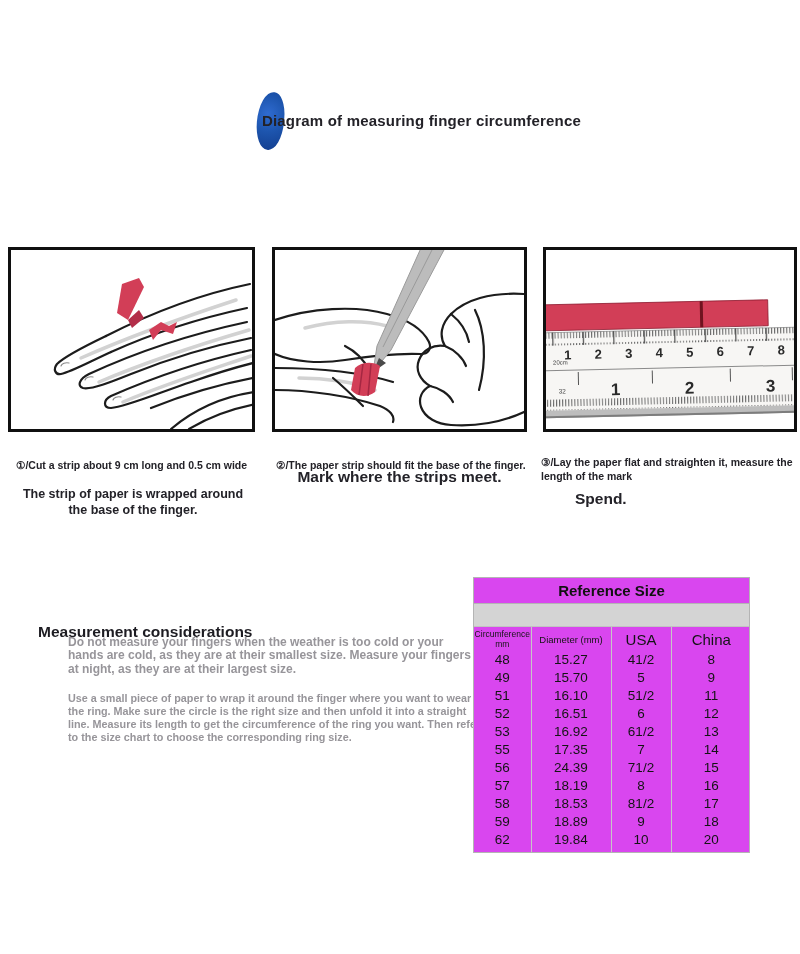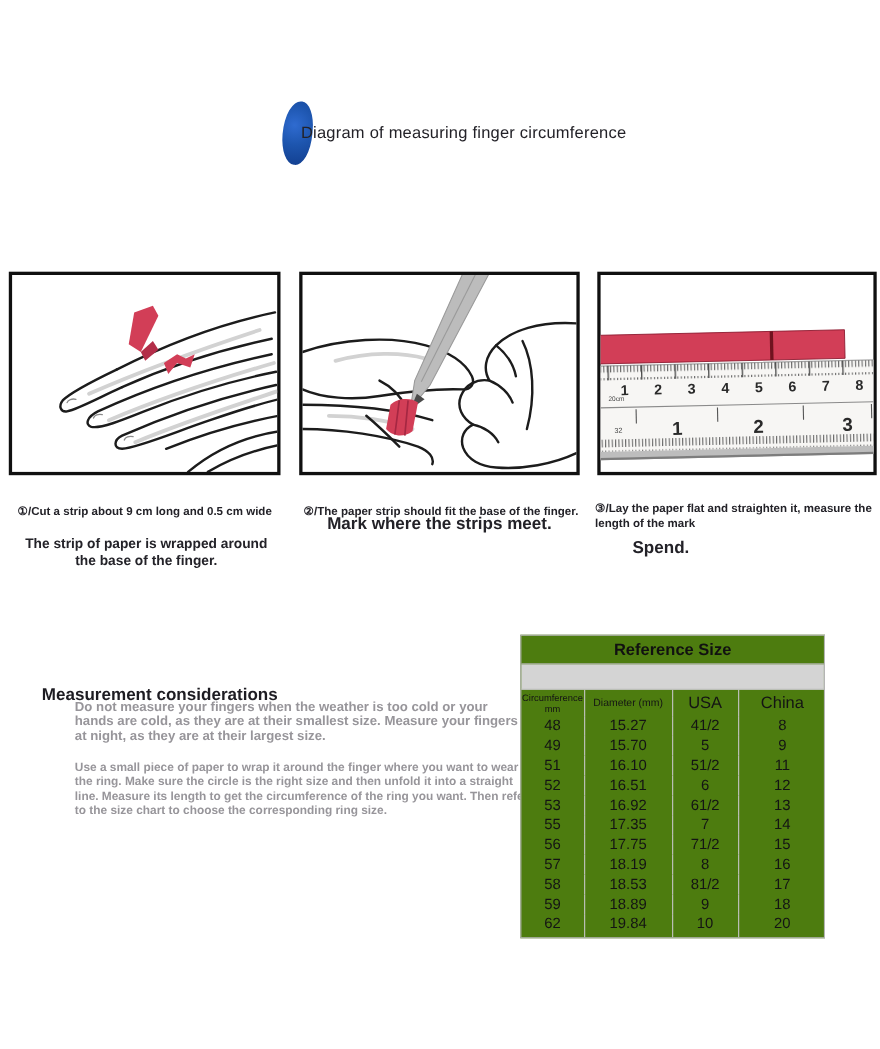--- a/index.html
+++ b/index.html
@@ -4,21 +4,21 @@
 <style>
   html,body{margin:0;padding:0;background:#ffffff;}
   .page{position:relative;width:800px;height:954px;background:#ffffff;overflow:hidden;
         font-family:"Liberation Sans",sans-serif;color:#232228;}
 
   
   .blob{position:absolute;left:257px;top:92px;width:27px;height:58px;
         border-radius:55% 45% 52% 48%;transform:rotate(5deg);
         background:radial-gradient(circle at 38% 38%, #2f6bd0 0%, #1d55ae 45%, #123d8d 100%);}
   .title-row{position:absolute;left:0;top:112px;width:800px;text-align:center;z-index:2;}
-  .title-row h1{margin:0;font-size:15px;font-weight:normal;color:#232228;letter-spacing:.2px;white-space:nowrap;padding-left:43px;}
+  .title-row h1{margin:0;font-size:15px;font-weight:bold;color:#232228;letter-spacing:.2px;white-space:nowrap;padding-left:43px;}
 
   
   .panel{position:absolute;top:247px;height:185px;border:3px solid #101010;background:#fff;box-sizing:border-box;}
   #panel1{left:8px;width:247px;}
   #panel2{left:272px;width:255px;}
   #panel3{left:543px;width:254px;}
   .panel svg{display:block;width:100%;height:100%;}
 
   
   .cap-label{position:absolute;font-size:10.5px;font-weight:bold;color:#232228;line-height:1.3;white-space:nowrap;}
@@ -32,21 +32,21 @@
   #sub3{left:575px;top:490px;font-size:15.5px;}
 
   
   .cons-heading{position:absolute;left:38px;top:607px;font-size:15.5px;font-weight:bold;color:#1d1c22;margin-top:16px;}
   .cons-p{position:absolute;left:68px;font-weight:bold;color:#97959a;}
   #consP1{top:636px;width:406px;font-size:12px;line-height:13.4px;}
   #consP2{top:692px;width:416px;font-size:10.8px;line-height:13px;}
   #consP3{top:754px;width:402px;font-size:14.2px;line-height:17px;color:#a29fa5;}
 
   
-  .size-table{position:absolute;left:473px;top:577px;width:277px;border:1px solid #b4b4b4;background:#4d7c0f;box-sizing:border-box;}
+  .size-table{position:absolute;left:473px;top:577px;width:277px;border:1px solid #b4b4b4;background:#d946ef;box-sizing:border-box;}
   .tbl-title{height:25px;line-height:25px;text-align:center;font-size:15px;font-weight:bold;color:#111;
              border-bottom:1px solid #b4b4b4;}
   .tbl-band{height:22px;background:#d4d4d4;border-bottom:1px solid #c2c2c2;}
   .size-table table{width:100%;border-collapse:collapse;table-layout:fixed;}
   .size-table th,.size-table td{border-right:1px solid #c6c6c6;text-align:center;padding:0;font-weight:normal;color:#141414;}
   .size-table th:last-child,.size-table td:last-child{border-right:none;}
   .size-table th{height:24px;font-weight:normal;vertical-align:middle;}
   th.h-circ{font-size:8.5px;}
   th.h-diam{font-size:9.5px;}
   th.h-usa,th.h-china{font-size:15px;}
@@ -240,21 +240,21 @@
             <td>13</td>
           </tr>
           <tr>
             <td>55</td>
             <td>17.35</td>
             <td>7</td>
             <td>14</td>
           </tr>
           <tr>
             <td>56</td>
-            <td>17.75</td>
+            <td>24.39</td>
             <td>71/2</td>
             <td>15</td>
           </tr>
           <tr>
             <td>57</td>
             <td>18.19</td>
             <td>8</td>
             <td>16</td>
           </tr>
           <tr>

